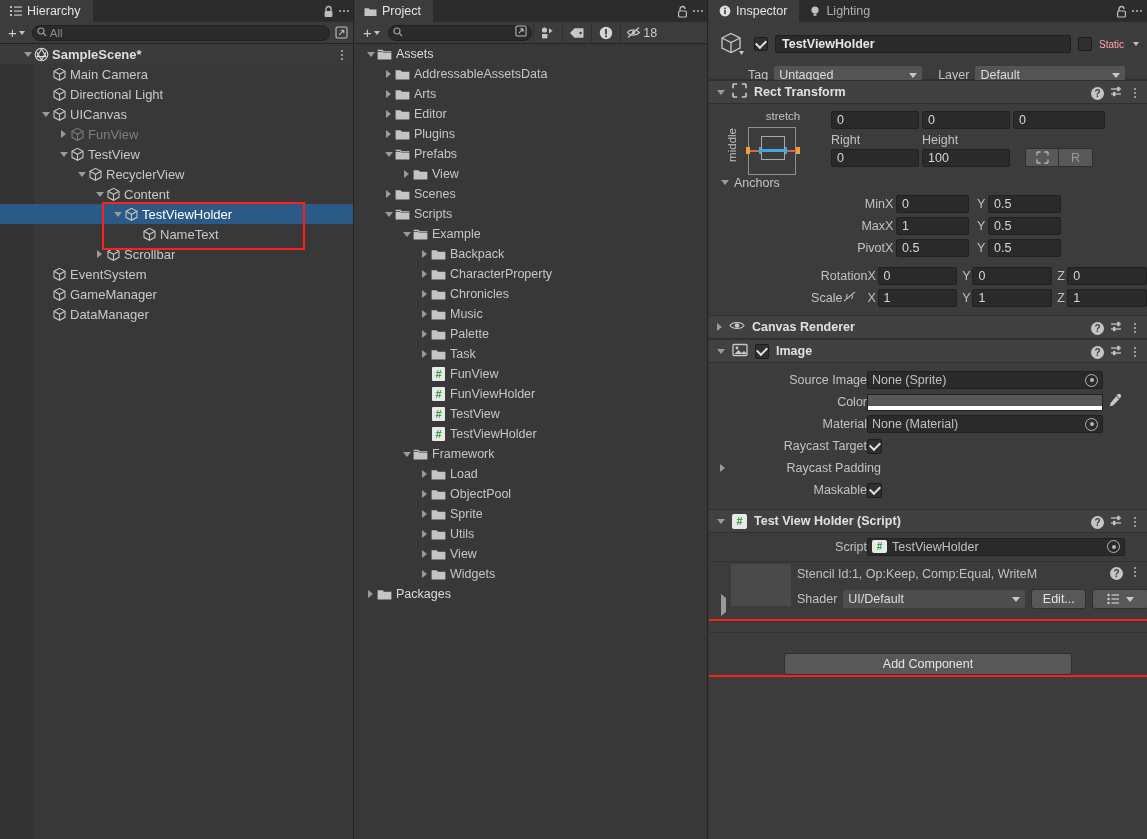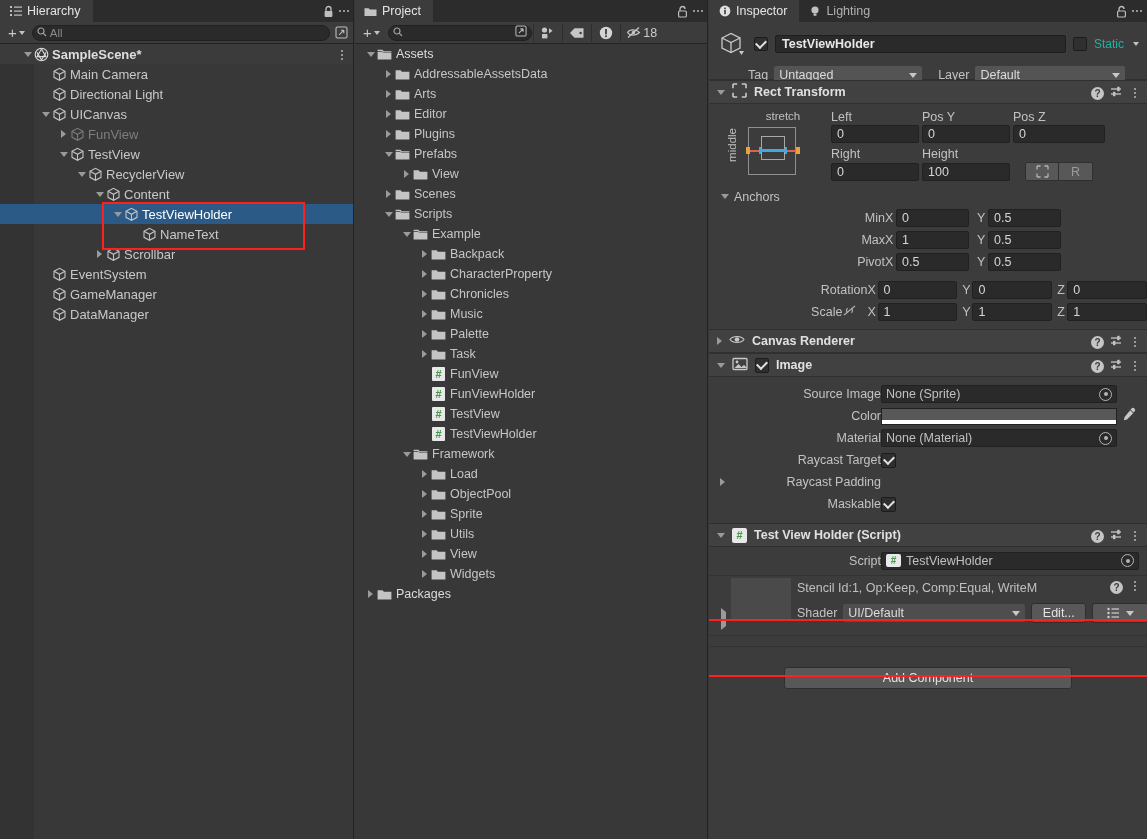--- a/index.html
+++ b/index.html
@@ -73,37 +73,37 @@
   .objhead{ height:58px; background:#3c3c3c; border-bottom:1px solid #303030; padding:7px 8px 0 8px;
             position:relative;}
   .objrow1{ display:flex; align-items:center; gap:7px; }
   .cubebig{ width:30px; height:30px; position:relative; flex:0 0 30px;}
   .ckbox{ width:14px; height:14px; background:#2f2f2f; border:1px solid #1c1c1c; border-radius:2px;
           display:flex; align-items:center; justify-content:center; flex:0 0 14px;}
   .ckbox.on::after{ content:""; width:8px; height:5px; border-left:2px solid #e2e2e2; border-bottom:2px solid #e2e2e2;
                     transform:rotate(-45deg) translate(1px,-1px);}
   .namefield{ flex:1; height:18px; background:#2a2a2a; border:1px solid #1e1e1e; border-radius:2px;
               color:#e8e8e8; font-size:12.5px; font-weight:bold; display:flex; align-items:center; padding:0 6px;}
-  .statictxt{ color:#14b8a6; font-size:12px;}
+  .statictxt{ color:#fca5a5; font-size:10px;}
   .objrow2{ display:flex; align-items:center; gap:6px; margin-top:7px; padding-left:31px;}
   .flabel{ color:#c2c2c2; font-size:12.5px; }
   .dropdown{ height:18px; background:#545454; border-radius:2px; display:flex; align-items:center;
              justify-content:space-between; padding:0 5px; color:#dcdcdc; font-size:12.5px;}
   .dd-arrow{ width:0;height:0;border-left:4px solid transparent;border-right:4px solid transparent;
              border-top:5px solid #c8c8c8; margin-left:6px;}
 
   .comphead{ height:24px; background:#414141; border-top:1px solid #303030; border-bottom:1px solid #303030;
              display:flex; align-items:center; gap:7px; padding:0 8px; position:relative;}
   .comphead .ctitle{ font-weight:bold; color:#e0e0e0; font-size:12.5px; }
   .comphead .ctools{ position:absolute; right:6px; top:0; height:24px; display:flex; align-items:center; gap:6px;}
   .helpico{ width:13px; height:13px; border-radius:50%; background:#c5c5c5; color:#3c3c3c; font-size:10px;
             font-weight:bold; display:flex; align-items:center; justify-content:center;}
   .section{ background:#3c3c3c; padding:4px 0 6px 0;}
 
-  .frow{ display:flex; align-items:center; height:22px; padding-left:22px;}
+  .frow{ display:flex; align-items:center; height:22px; padding-left:8px;}
   .frow .fl{ width:150px; color:#c2c2c2; font-size:12.5px;text-align:right;}
   .numfield{ height:18px; background:#2a2a2a; border:1px solid #212121; border-radius:2px;
              color:#d6d6d6; font-size:12.5px; display:flex; align-items:center; padding:0 5px;}
   .axis{ color:#c0c0c0; font-size:12.5px; width:11px; display:inline-block;}
   .objfield{ height:18px; background:#2a2a2a; border:1px solid #212121; border-radius:2px;
              color:#c0c0c0; font-size:12.5px; display:flex; align-items:center; padding:0 4px; gap:4px;}
   .objdot{ width:13px; height:13px; border-radius:50%; border:1.5px solid #b4b4b4; display:flex;
            align-items:center; justify-content:center; flex:0 0 13px;}
   .objdot i{ width:4px; height:4px; border-radius:50%; background:#b4b4b4;}
   .smallck{ width:15px; height:15px; background:#2f2f2f; border:1px solid #1c1c1c; border-radius:2px;
@@ -898,31 +898,20 @@
               <div style="position:absolute; left:12px; top:8px; width:24px; height:24px; border:1px solid #a8a8a8;"></div>
               <div style="position:absolute; left:-2px; top:22px; width:52px; height:2px; background:#e0624e;"></div>
               <div style="position:absolute; left:11px; top:21px; width:26px; height:3px; background:#3fa9e0;"></div>
               <div style="position:absolute; left:-3px; top:19px; width:4px; height:7px; background:#e8a33d;"></div>
               <div style="position:absolute; left:47px; top:19px; width:4px; height:7px; background:#e8a33d;"></div>
               <div style="position:absolute; left:10px; top:19px; width:2px; height:7px; background:#3fa9e0;"></div>
               <div style="position:absolute; left:36px; top:19px; width:2px; height:7px; background:#3fa9e0;"></div>
             </div>
           </div>
           <div style="flex:1;">
-            <div style="display:flex; gap:3px;">
-              <div style="width:88px;">
-                  <div class="flabel">Left</div>
-                </div>
-              <div style="width:88px;">
-                  <div class="flabel">Pos Y</div>
-                </div>
-              <div style="width:88px;">
-                  <div class="flabel">Pos Z</div>
-                </div>
-            </div>
             <div style="display:flex; gap:3px; margin-top:1px;">
               <div class="numfield" style="width:88px;">
                   <span>0</span>
                 </div>
               <div class="numfield" style="width:88px;">
                   <span>0</span>
                 </div>
               <div class="numfield" style="width:92px;">
                   <span>0</span>
                 </div>

